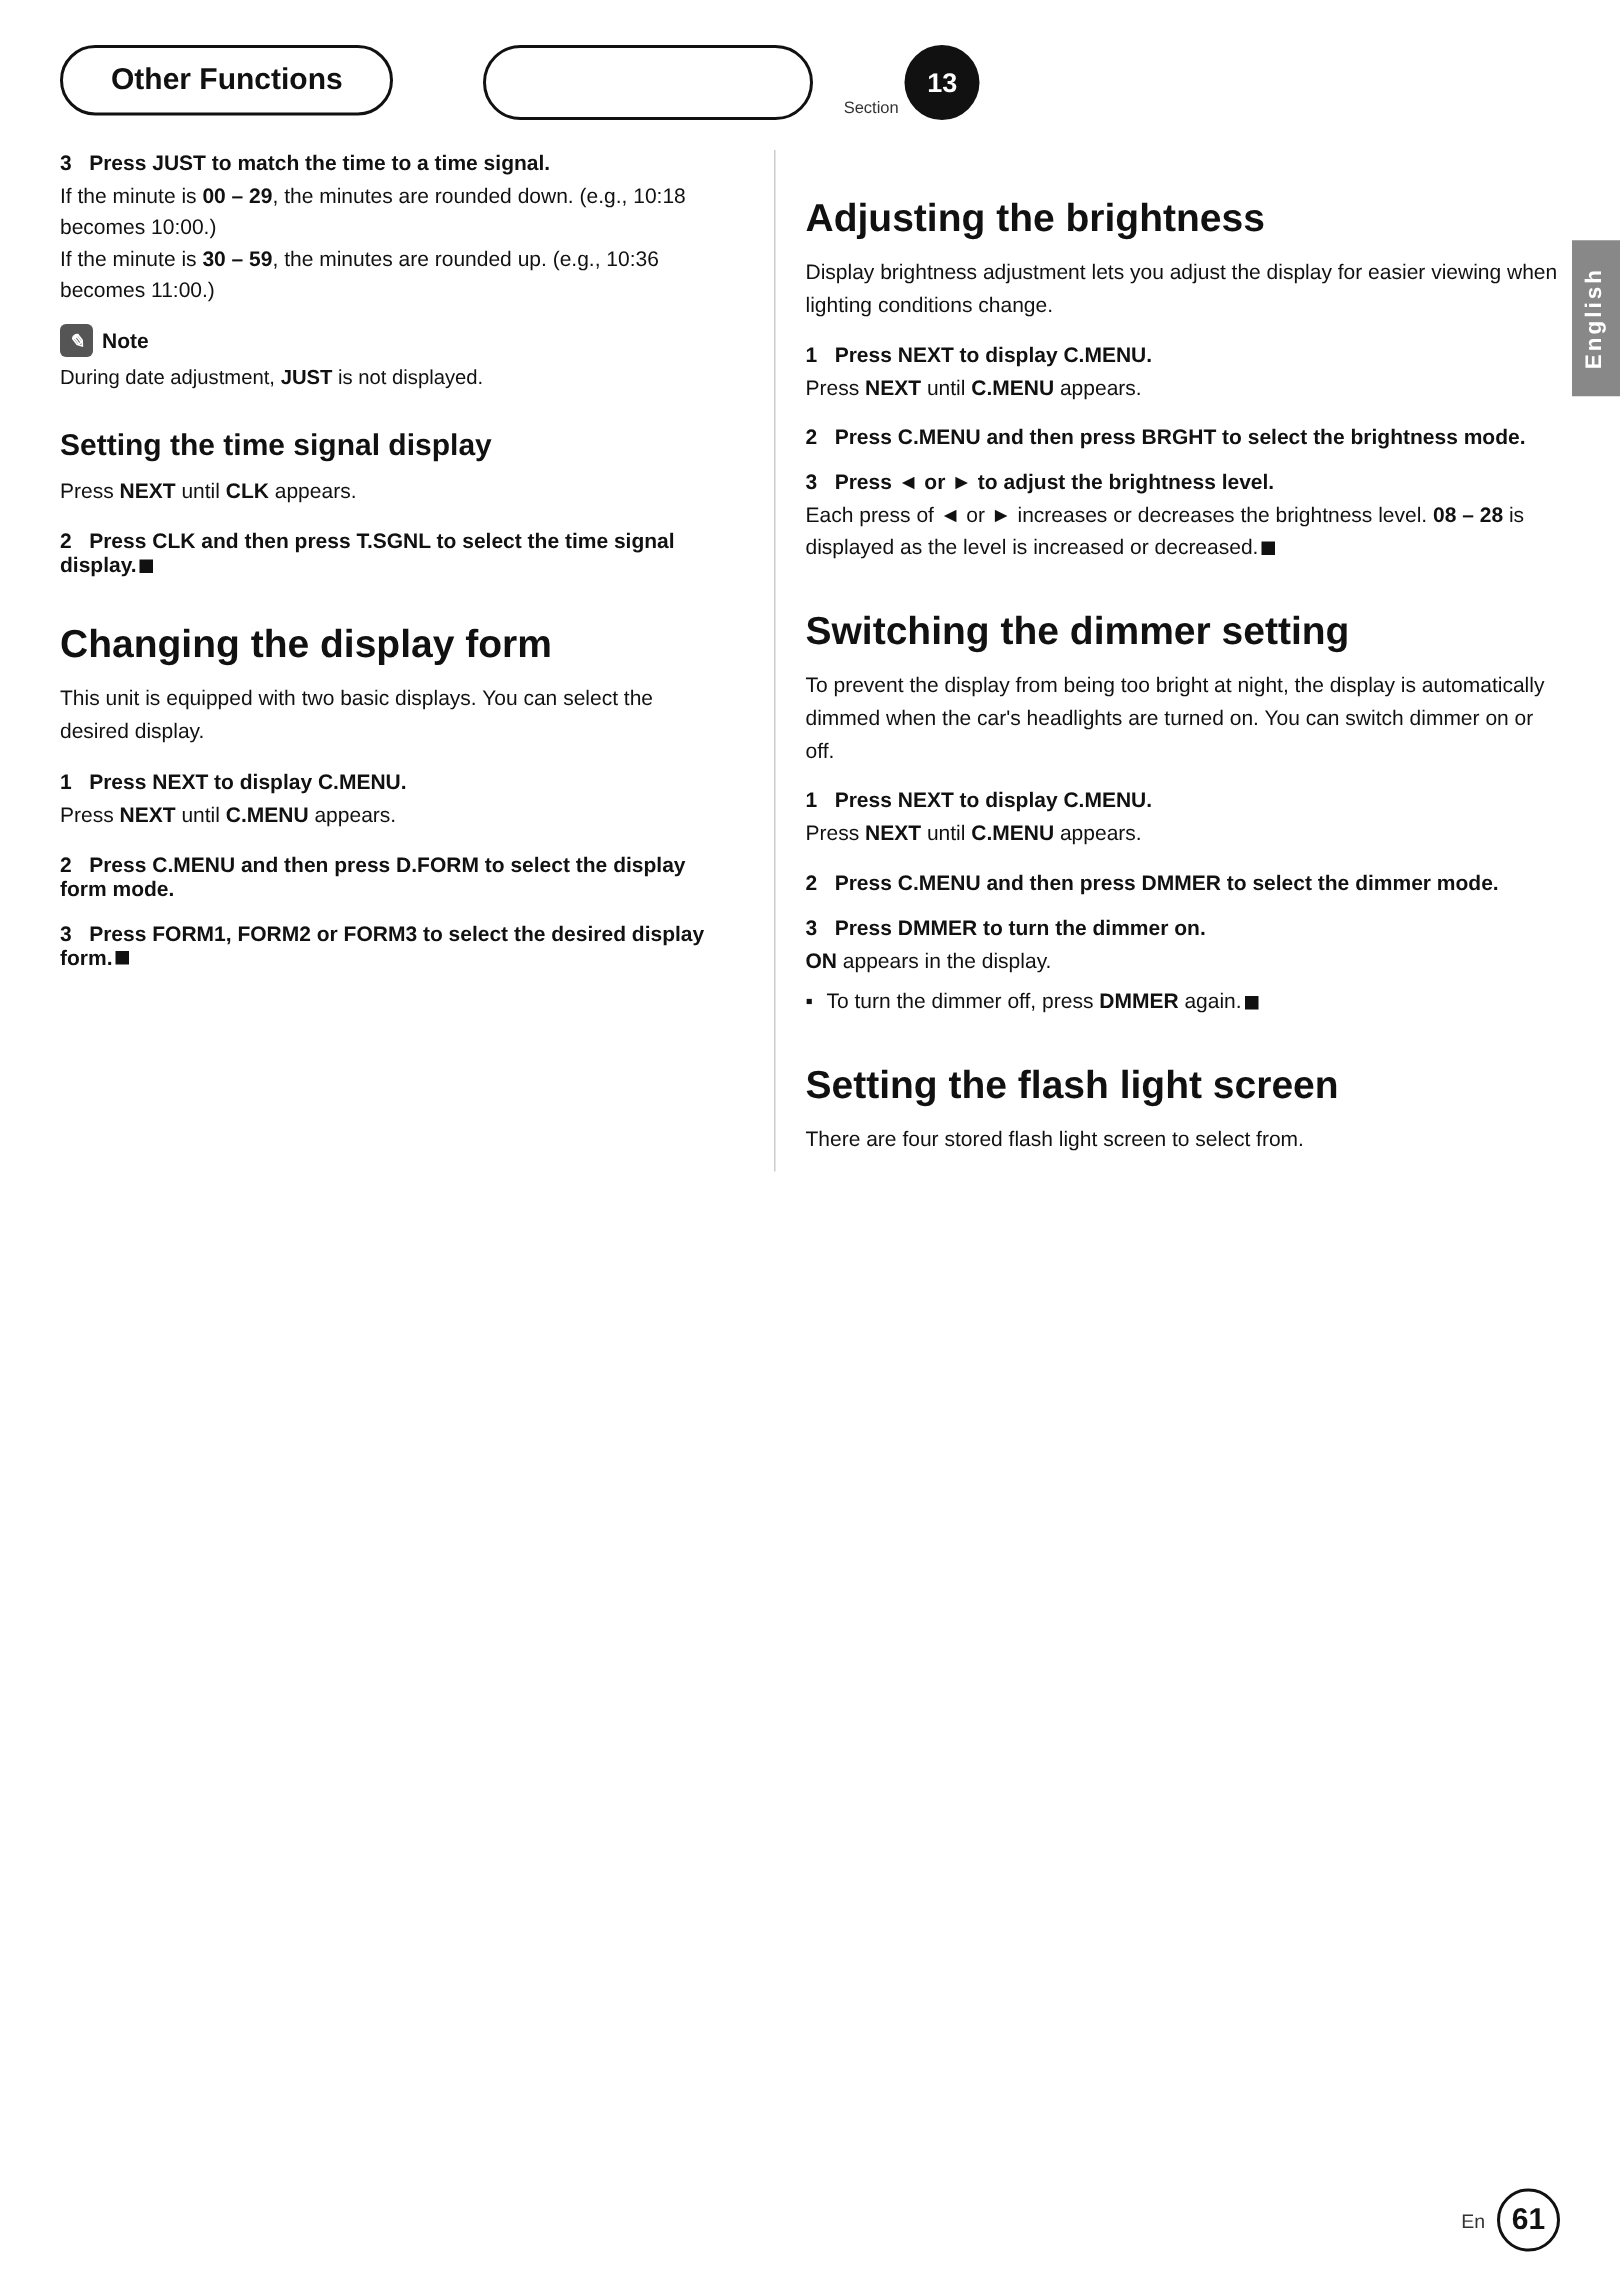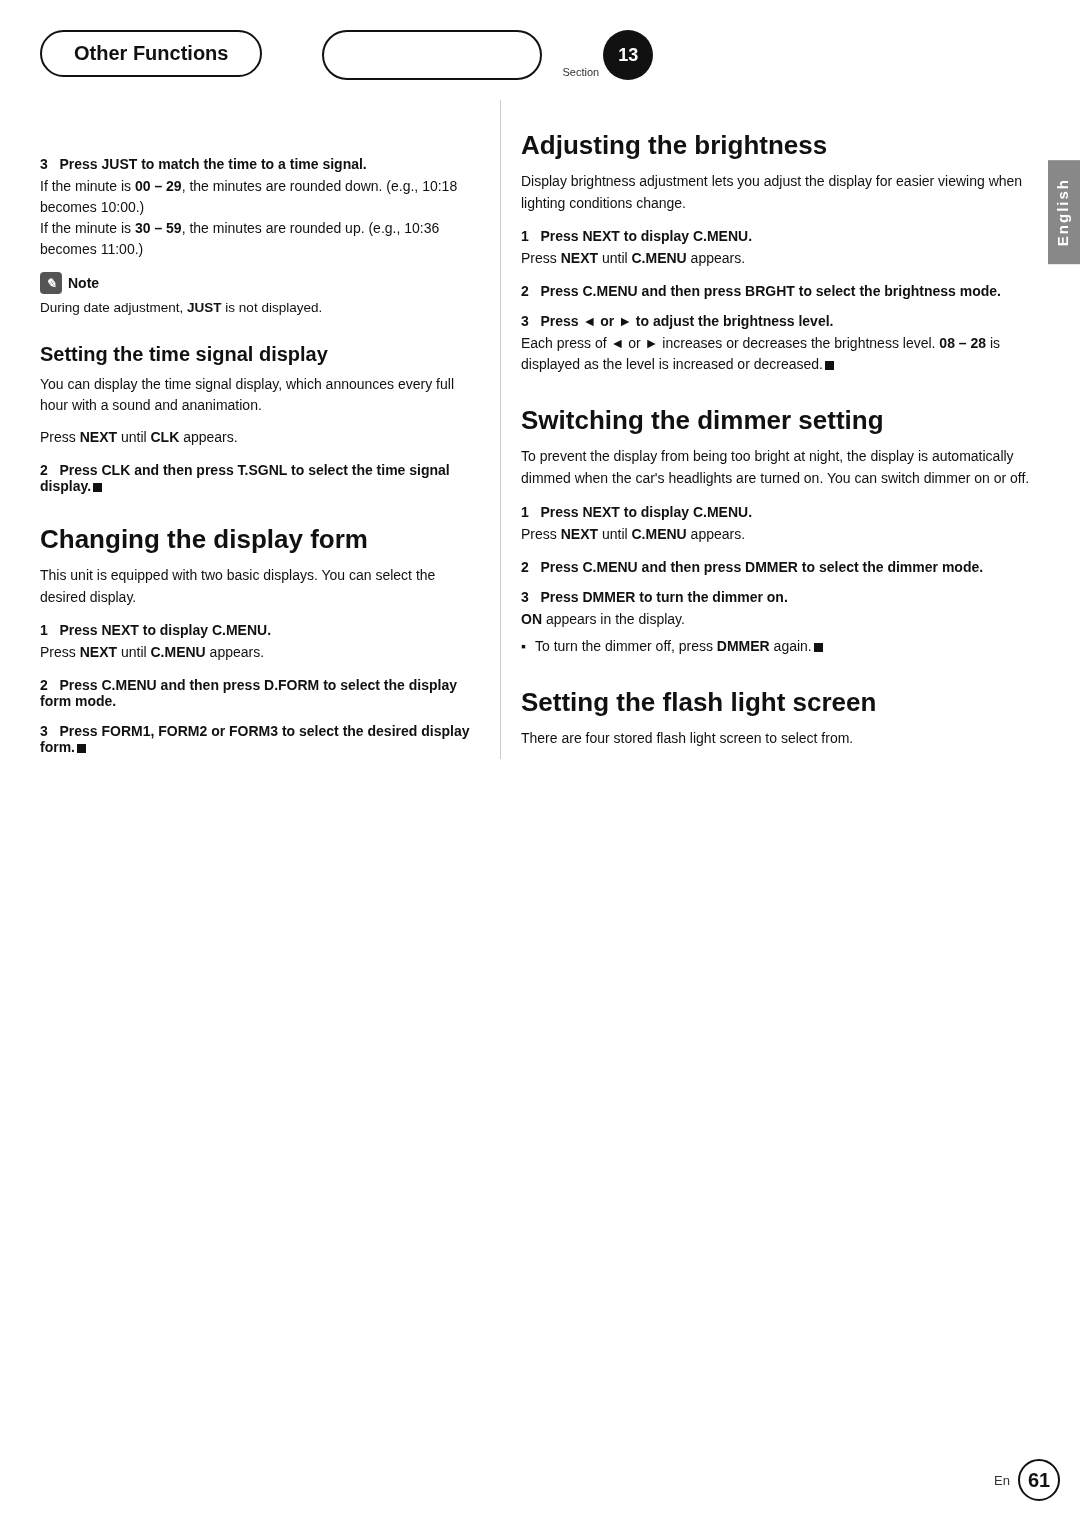--- a/index.html
+++ b/index.html
@@ -95,22 +95,21 @@
       font-weight: bold;
       text-align: center;
       padding: 18px 6px;
       letter-spacing: 2px;
     }
 
     
     .main-content {
       display: flex;
       padding: 20px 40px 20px 40px;
-      gap: 0;
-      align-items: flex-end;
+      gap: 16px;
     }
 
     .left-column {
       width: 460px;
       padding-right: 30px;
       flex-shrink: 0;
     }
 
     .right-column {
       flex: 1;
@@ -215,21 +214,21 @@
     }
 
     
     .footer {
       position: absolute;
       bottom: 28px;
       left: 0;
       right: 0;
       display: flex;
       justify-content: flex-end;
-      padding: 0 20px;
+      padding: 0 40px;
       align-items: center;
     }
 
     .footer-en {
       font-size: 13px;
       margin-right: 8px;
       color: #333;
     }
 
     .footer-page-badge {
@@ -283,21 +282,20 @@
             </div>
           <span>Note</span>
         </div>
         <p class="note-body">
           During date adjustment, <b>JUST</b> is not displayed.
         </p>
       </div>
 
       <div>
         <h2 class="section-title">Setting the time signal display</h2>
-        <p class="section-intro">You can display the time signal display, which announces every full hour with a sound and ananimation.</p>
 
         <p class="step-body">
           Press <b>NEXT</b> until <b>CLK</b> appears.
         </p>
 
         <p class="step-heading">
           <b>2&nbsp;&nbsp;&nbsp;Press CLK and then press T.SGNL to select the time signal display.</b><span class="small-square"></span>
         </p>
       </div>
 

